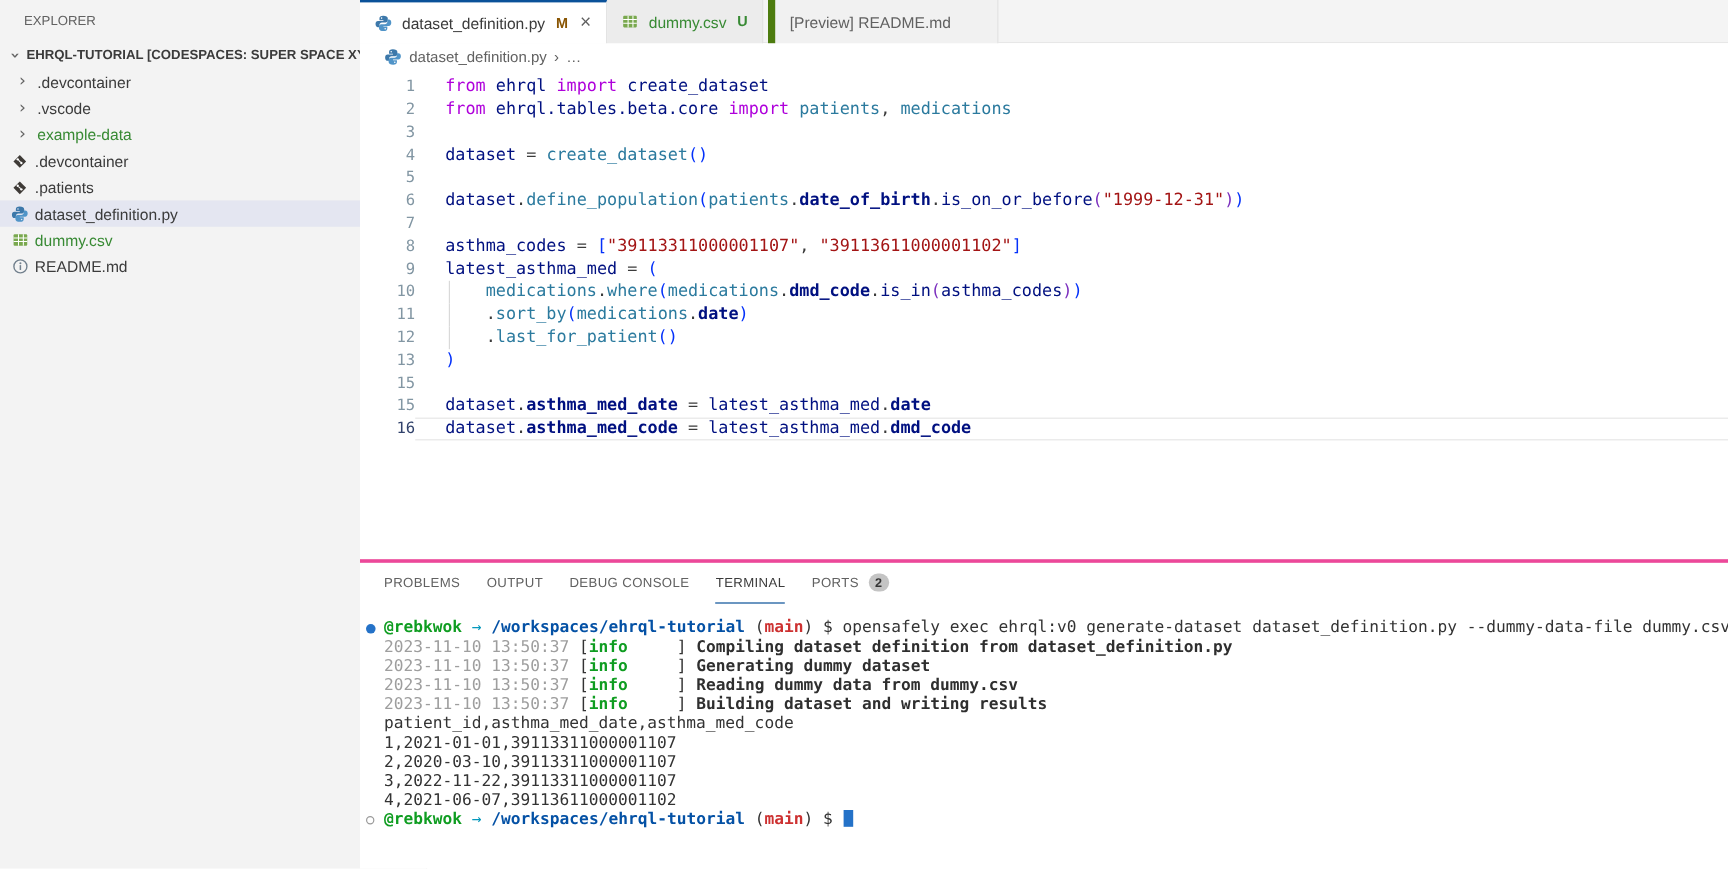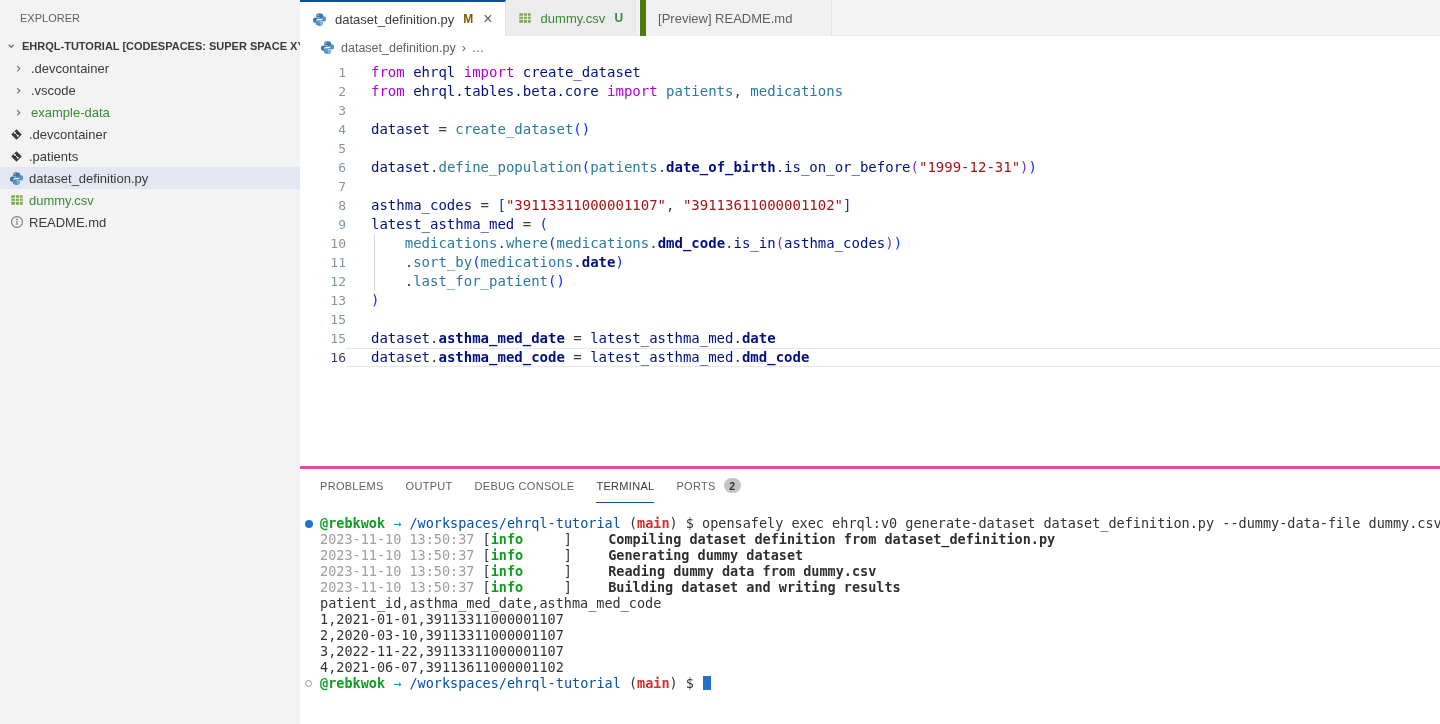--- a/index.html
+++ b/index.html
@@ -85,25 +85,25 @@
 
   .terminal { padding:12px 0 0 20px; font-family:"DejaVu Sans Mono",monospace;
     font-size:13.5px; line-height:16px; color:#333; cursor:text; }
   .trow { white-space:pre; position:relative; height:16px; }
   .deco { position:absolute; left:-15px; top:4.5px; width:8px; height:8px;
     border-radius:50%; }
   .deco.run  { background:#2472c8; }
   .deco.idle { width:7px; height:7px; border:1.2px solid #9a9a9a; background:transparent; }
   .t-user   { color:#0f9d21; font-weight:bold; }
   .t-cyan   { color:#0598bc; }
-  .t-path   { color:#0451a5; font-weight:normal; }
+  .t-path   { color:#0451a5; font-weight:bold; }
   .t-branch { color:#cd3131; font-weight:bold; }
   .t-dim    { color:#9e9e9e; }
   .t-info   { color:#0f9d21; font-weight:bold; }
-  .t-msg    { color:#2f2f2f; font-weight:bold;margin-left:28px; }
+  .t-msg    { color:#2f2f2f; font-weight:bold; }
   .t-plain  { color:#333; }
   .cursor-block { display:inline-block; width:8px; height:14px;
     background:#2472c8; vertical-align:-2px; margin-left:1px; }
 </style>
 </head>
 <body>
 
 <div class="workbench">
 
   <aside class="sidebar">

